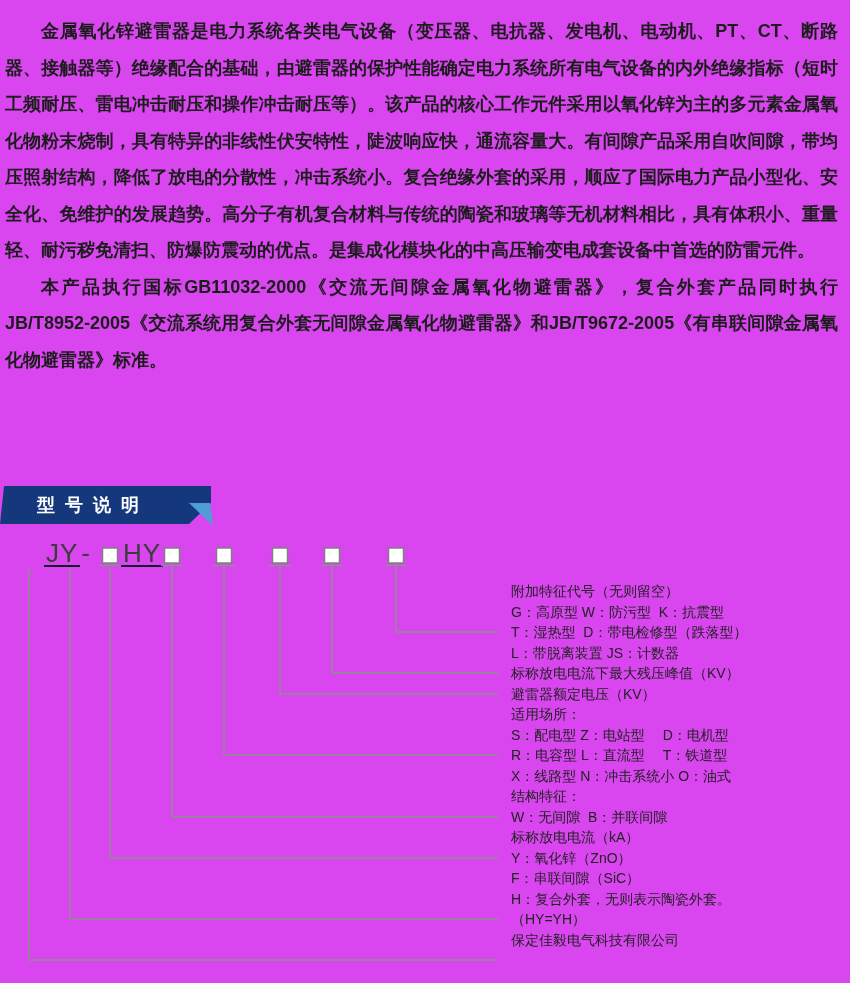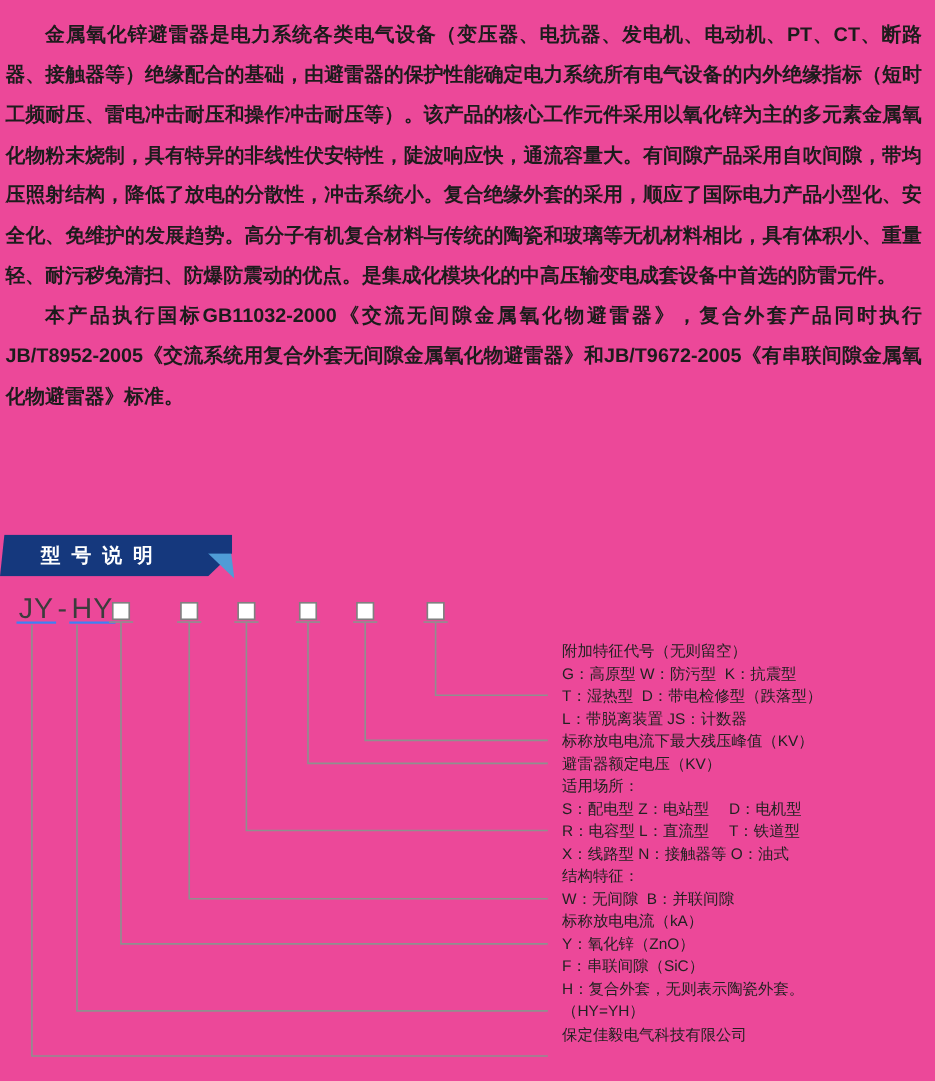--- a/index.html
+++ b/index.html
@@ -1,20 +1,20 @@
 <!DOCTYPE html>
 <html><head>
 <meta charset="utf-8">
 <style>
   html, body { margin: 0; padding: 0; background: #ffffff; }
   .page {
     position: relative;
     width: 850px;
     height: 983px;
-    background: #ec4899;
+    background: #d946ef;
     overflow: hidden;
     font-family: "Liberation Sans", "DejaVu Sans", sans-serif;
   }
 
   
   .intro {
     position: absolute;
     left: 5px;
     top: 13px;
     width: 833px;
@@ -77,22 +77,23 @@
     display: flex;
     align-items: flex-start;
     color: #3c3c3c;
     font-size: 26px;
     line-height: 24px;
     letter-spacing: 1px;
   }
   .code-part {
     display: inline-block;
     height: 24px;
-    border-bottom: 2px solid #3b82f6;
+    border-bottom: 2px solid #0f172a;
     padding: 0 2px;
+    margin-left: 29px;
   }
   .code-sep {
     display: inline-block;
     height: 24px;
     padding: 0 1px;
   }
 
   
   .diagram-svg {
     position: absolute;
@@ -171,21 +172,21 @@
   <div class="legend">
     <div class="legend-line">附加特征代号（无则留空）</div>
     <div class="legend-line">G：高原型 W：防污型  K：抗震型</div>
     <div class="legend-line">T：湿热型  D：带电检修型（跌落型）</div>
     <div class="legend-line">L：带脱离装置 JS：计数器</div>
     <div class="legend-line">标称放电电流下最大残压峰值（KV）</div>
     <div class="legend-line">避雷器额定电压（KV）</div>
     <div class="legend-line">适用场所：</div>
     <div class="legend-line">S：配电型 Z：电站型　 D：电机型</div>
     <div class="legend-line">R：电容型 L：直流型　 T：铁道型</div>
-    <div class="legend-line">X：线路型 N：接触器等 O：油式</div>
+    <div class="legend-line">X：线路型 N：冲击系统小 O：油式</div>
     <div class="legend-line">结构特征：</div>
     <div class="legend-line">W：无间隙  B：并联间隙</div>
     <div class="legend-line">标称放电电流（kA）</div>
     <div class="legend-line">Y：氧化锌（ZnO）</div>
     <div class="legend-line">F：串联间隙（SiC）</div>
     <div class="legend-line">H：复合外套，无则表示陶瓷外套。</div>
     <div class="legend-line">（HY=YH）</div>
     <div class="legend-line">保定佳毅电气科技有限公司</div>
   </div>
 

